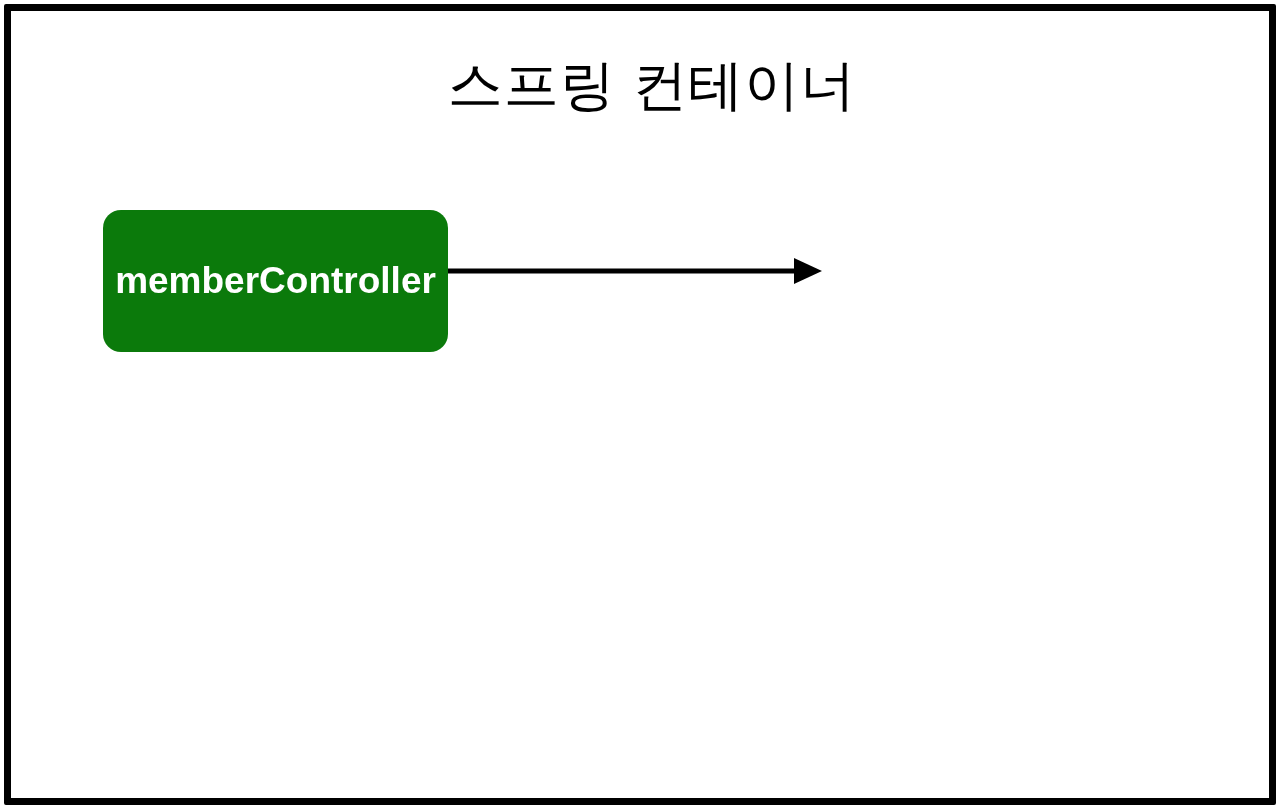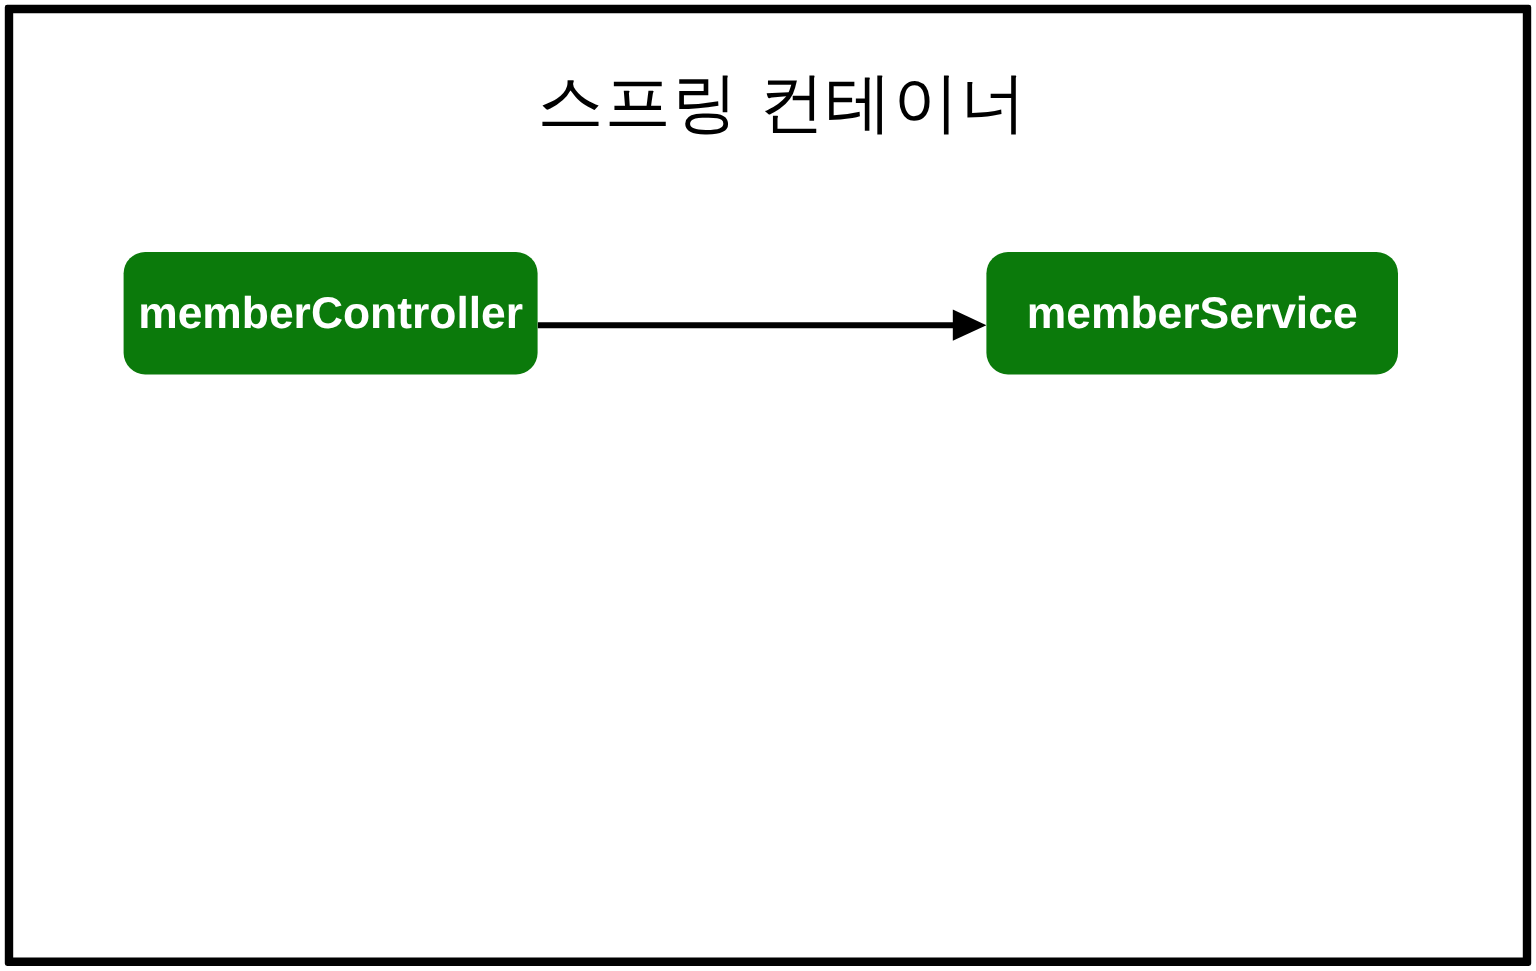--- a/index.html
+++ b/index.html
@@ -37,21 +37,21 @@
     font-size: 55px;
     font-weight: 500;
     color: #000000;
     letter-spacing: 1px;
     margin: 12px;
     line-height: 1.2;
   }
   .node {
     position: absolute;
     top: 210px;
-    height: 102px;
+    height: 142px;
     border-radius: 18px;
     background: #0b7a0b;
     display: flex;
     align-items: center;
     justify-content: center;
   }
   .node-label {
     color: #ffffff;
     font-size: 37px;
     font-weight: bold;
@@ -83,16 +83,13 @@
 
   <div class="node node-controller">
     <span class="node-label">memberController</span>
   </div>
 
   <svg class="edge-arrow" viewBox="0 0 374 40" xmlns="http://www.w3.org/2000/svg">
     <line x1="0" y1="20" x2="352" y2="20" stroke="#000000" stroke-width="5"></line>
     <polygon points="374,20 346,7 346,33" fill="#000000"></polygon>
   </svg>
 
-  <div class="node node-service">
-    <span class="node-label">memberService</span>
-  </div>
 </div>
 
 </body></html>

